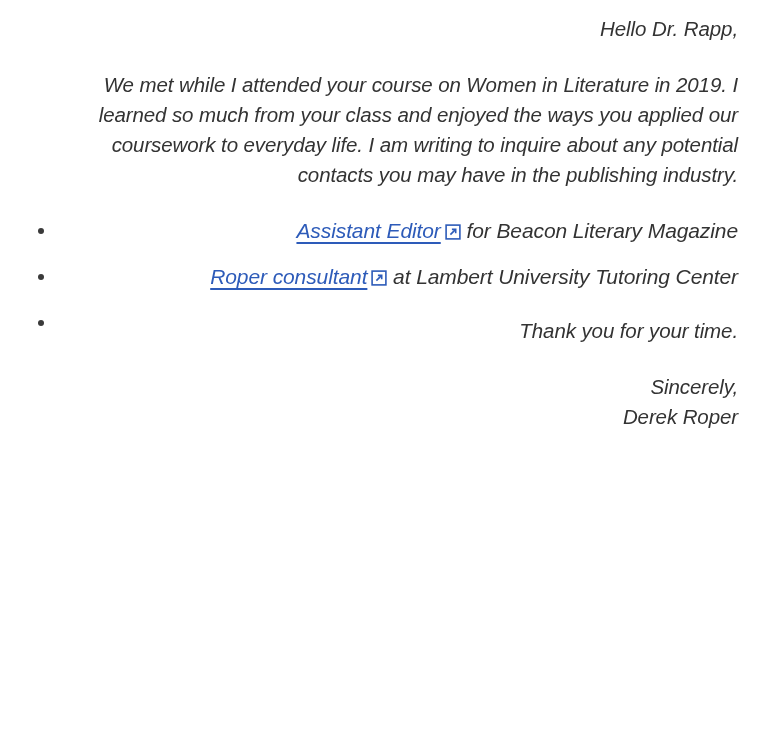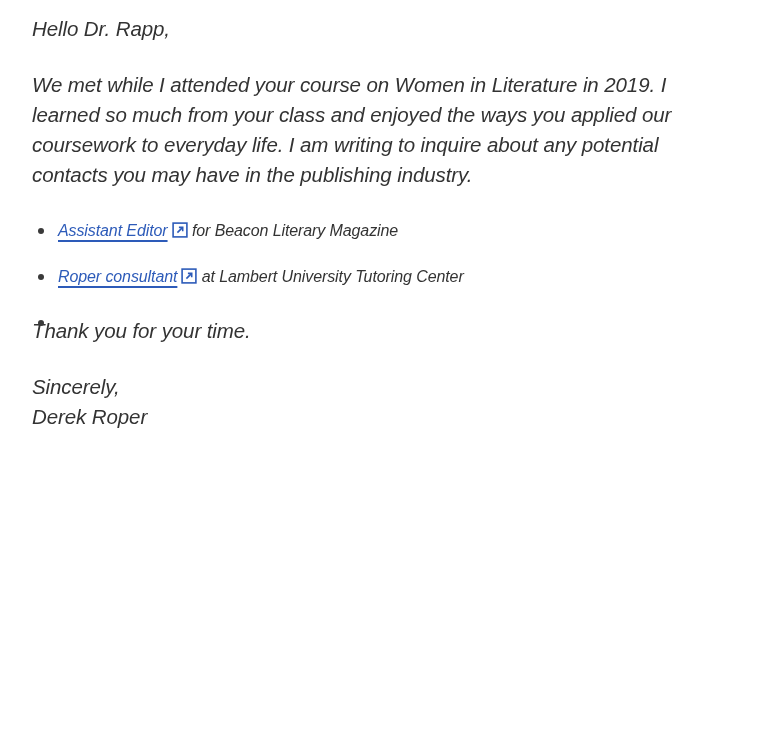--- a/index.html
+++ b/index.html
@@ -13,20 +13,21 @@
     height: 750px;
     overflow: hidden;
     font-family: "Liberation Sans", sans-serif;
     color: #333333;
   }
 
   .email-body {
     padding: 14px 32px 0 32px;
     box-sizing: border-box;
     width: 770px;
+    text-align: right;
   }
 
   p.para {
     margin: 0 0 26px 0;
     font-style: italic;
     font-size: 20.5px;
     line-height: 30px;
     color: #333333;
     letter-spacing: -0.1px;
   }
@@ -37,21 +38,21 @@
     list-style: none;
     margin: 0 0 24px 0;
     padding: 0;
   }
 
   ul.key-points li {
     position: relative;
     padding-left: 26px;
     margin: 0 0 16px 0;
     font-style: italic;
-    font-size: 16px;
+    font-size: 21px;
     line-height: 30px;
     color: #333333;
     letter-spacing: -0.1px;
   }
 
   ul.key-points li .bullet-dot {
     position: absolute;
     left: 6px;
     top: 12px;
     width: 6px;

